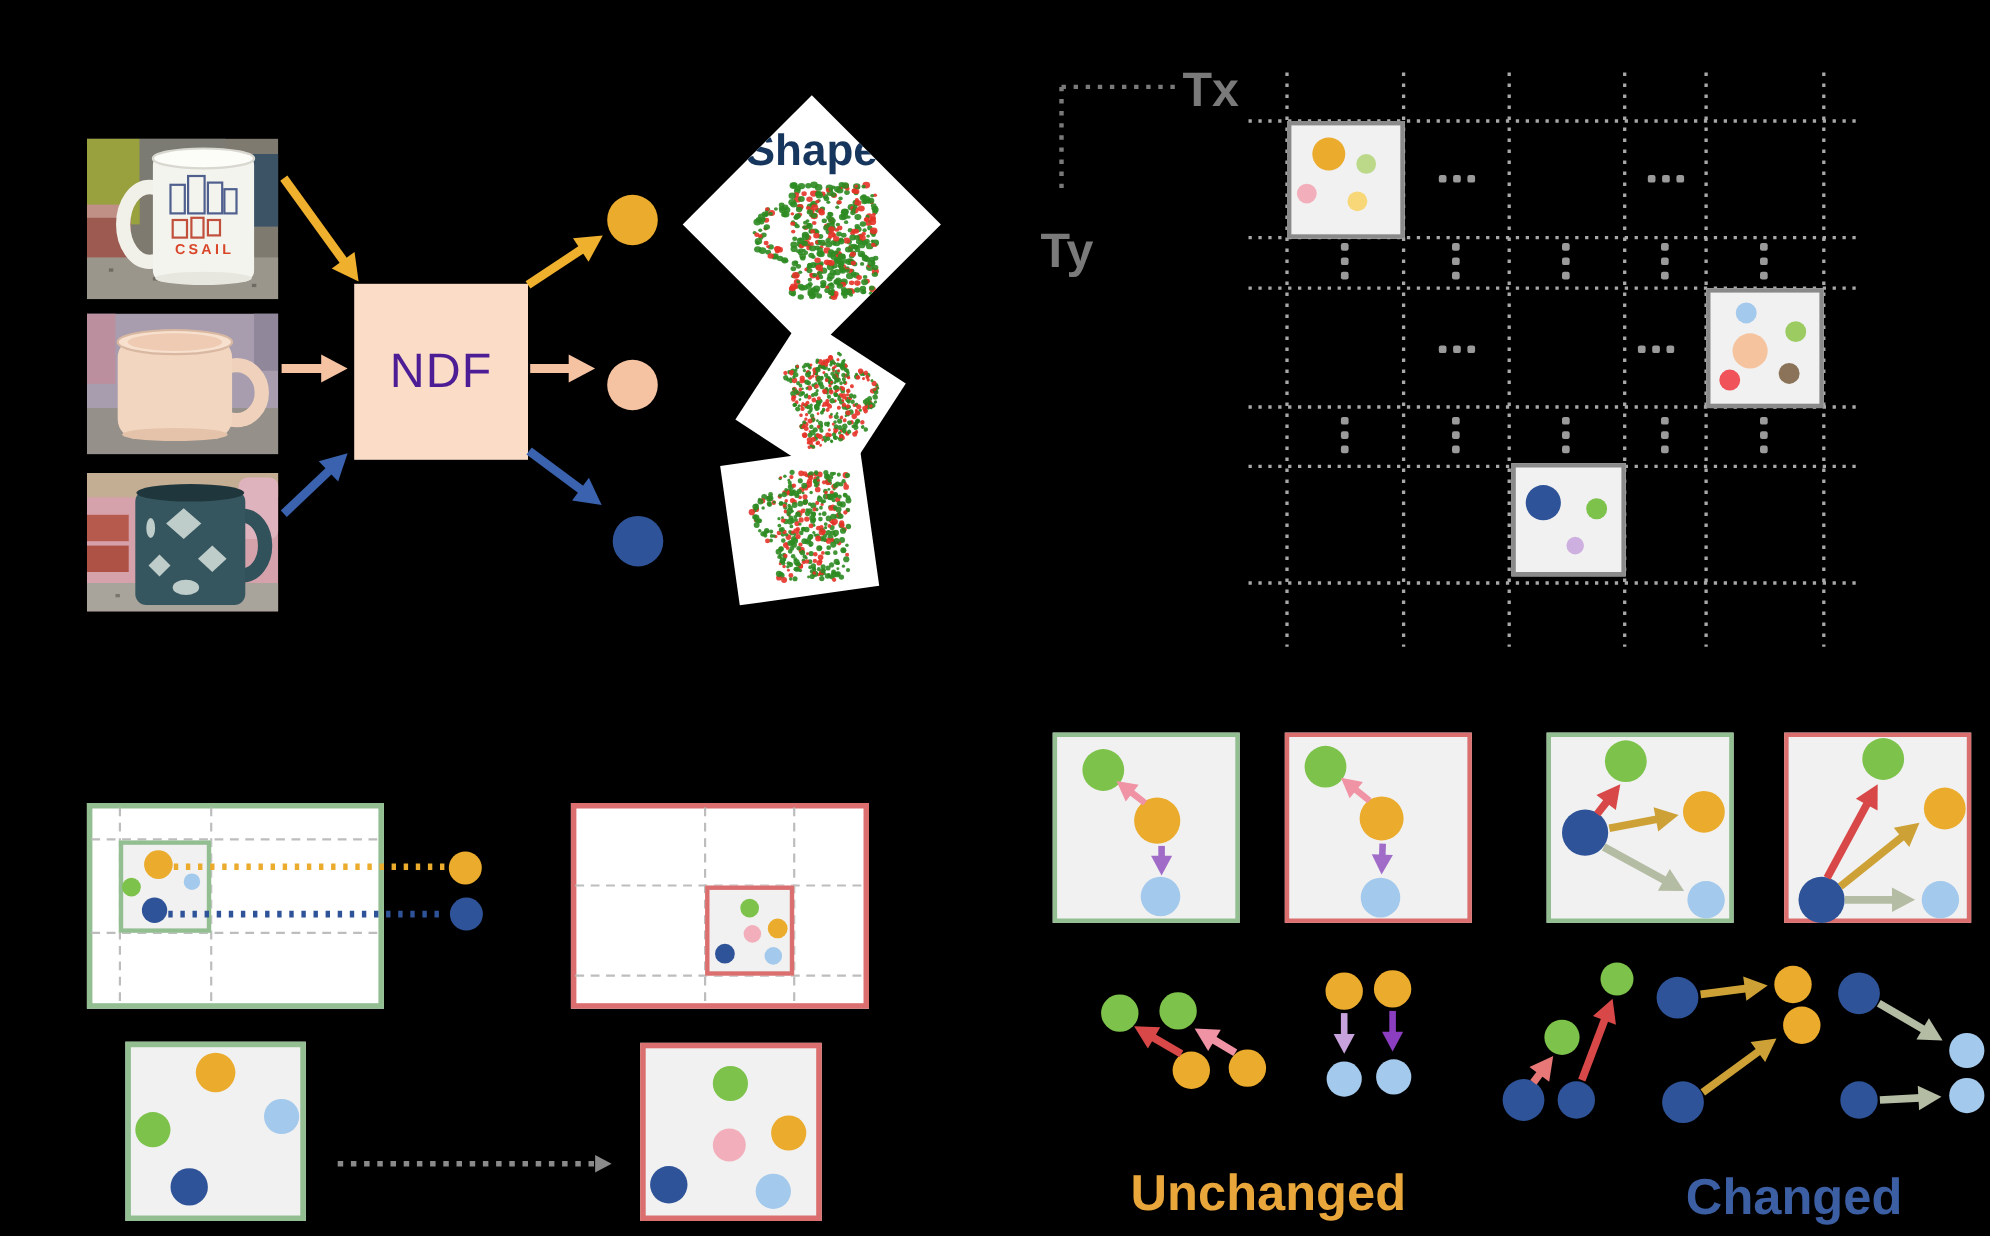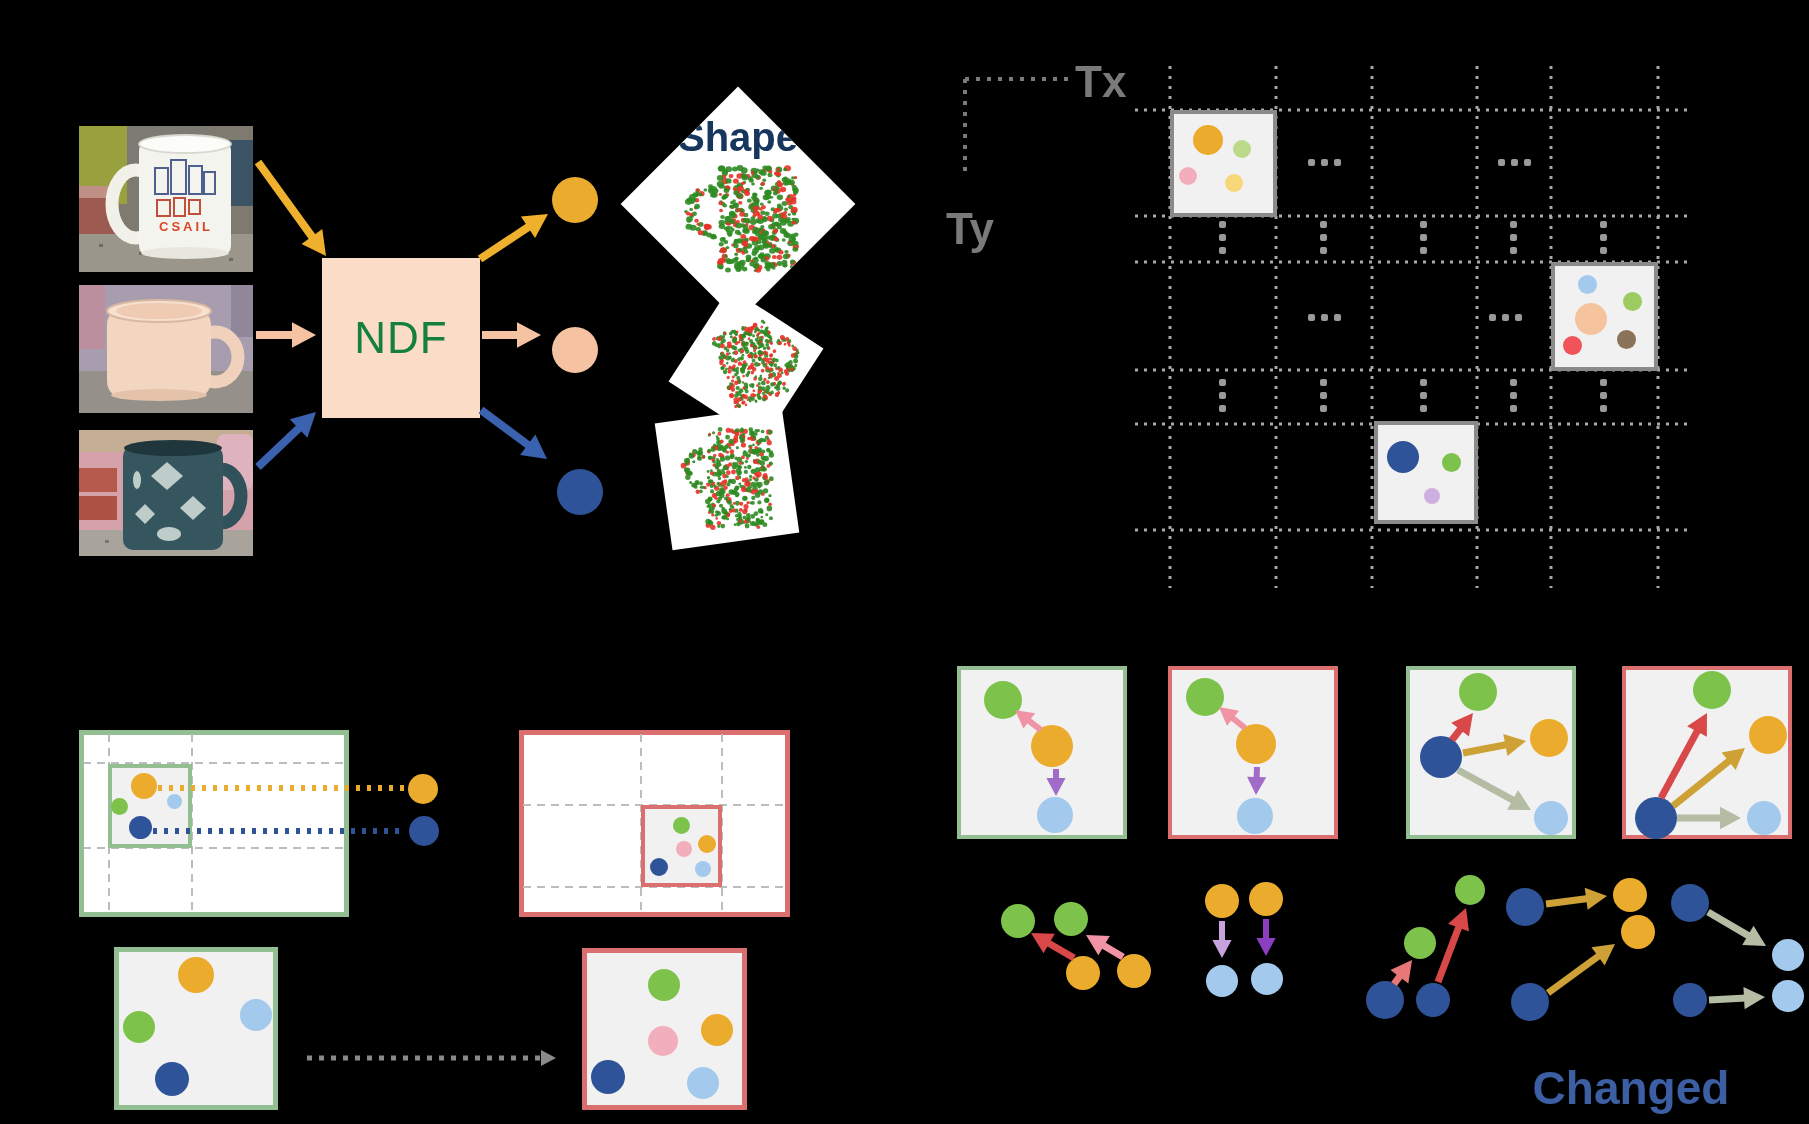--- a/index.html
+++ b/index.html
@@ -3,21 +3,21 @@
 <meta charset="utf-8">
 <style>
   html,body{margin:0;padding:0;background:#000;}
   body{width:1809px;height:1124px;overflow:hidden;font-family:"Liberation Sans", sans-serif;}
   #canvas{position:relative;width:1809px;height:1124px;background:#000;overflow:hidden;}
   svg.layer{position:absolute;left:0;top:0;pointer-events:none;}
   #under{z-index:0;} #mid{z-index:2;} #over{z-index:6;}
   .photo{position:absolute;z-index:1;}
   #ndf-box{position:absolute;left:322px;top:258px;width:158px;height:160px;background:#FBDCC6;
     display:flex;align-items:center;justify-content:center;z-index:1;}
-  #ndf-box span{font-size:44px;font-weight:500;color:#15803d;letter-spacing:1px;}
+  #ndf-box span{font-size:44px;font-weight:500;color:#4c1d95;letter-spacing:1px;}
   .card{position:absolute;background:#fff;overflow:hidden;z-index:1;}
   .cardinner{position:absolute;left:0;top:0;width:100%;height:100%;}
   .cloud{position:absolute;}
   .caption{position:absolute;left:0;top:-6px;width:100%;text-align:center;
     font-size:40px;font-weight:600;color:#17365D;}
   .gridlabel{position:absolute;font-size:44px;font-weight:bold;color:#7A7A7A;z-index:5;}
   .cell{position:absolute;background:#F1F1F1;border:4px solid #8A8A8A;box-sizing:border-box;z-index:1;}
   .bigbox{position:absolute;background:#FFF;box-sizing:border-box;z-index:1;}
   .graybox{position:absolute;background:#F1F1F1;box-sizing:border-box;z-index:1;}
   .subbox{position:absolute;background:#F1F1F1;box-sizing:border-box;z-index:3;}
@@ -124,20 +124,21 @@
       <line x1="83" y1="763" x2="345" y2="763" stroke="#BDBDBD" stroke-width="2" stroke-dasharray="8 6"></line>
       <line x1="83" y1="848" x2="345" y2="848" stroke="#BDBDBD" stroke-width="2" stroke-dasharray="8 6"></line>
       <line x1="641" y1="734" x2="641" y2="913" stroke="#BDBDBD" stroke-width="2" stroke-dasharray="8 6"></line>
       <line x1="722" y1="734" x2="722" y2="913" stroke="#BDBDBD" stroke-width="2" stroke-dasharray="8 6"></line>
       <line x1="523" y1="805" x2="786" y2="805" stroke="#BDBDBD" stroke-width="2" stroke-dasharray="8 6"></line>
       <line x1="523" y1="887" x2="786" y2="887" stroke="#BDBDBD" stroke-width="2" stroke-dasharray="8 6"></line>
     </svg>
 
   <div class="gridlabel" id="tx-label" style="left: 1075px; top: 57px;">Tx</div>
   <div class="gridlabel" id="ty-label" style="left: 946px; top: 204px;">Ty</div>
+  <div class="result-label" id="unchanged-label" style="left: 943px; top: 1057px; color: rgb(233, 166, 59);">Unchanged</div>
   <div class="result-label" id="changed-label" style="left: 1421px; top: 1061px; color: rgb(60, 95, 164);">Changed</div>
 
   <div id="gen">
       <div class="cell" style="left: 1170px; top: 110px; width: 107px; height: 107px;"></div>
       <div class="cell" style="left: 1551px; top: 262px; width: 107px; height: 109px;"></div>
       <div class="cell" style="left: 1374px; top: 421px; width: 104px; height: 103px;"></div>
       <div class="dot" style="left: 1193px; top: 125px; width: 30px; height: 30px; background: rgb(235, 171, 45);"></div>
       <div class="dot" style="left: 1233px; top: 140px; width: 18px; height: 18px; background: rgb(188, 217, 138);"></div>
       <div class="dot" style="left: 1179px; top: 167px; width: 18px; height: 18px; background: rgb(242, 175, 187);"></div>
       <div class="dot" style="left: 1225px; top: 174px; width: 18px; height: 18px; background: rgb(247, 215, 120);"></div>

